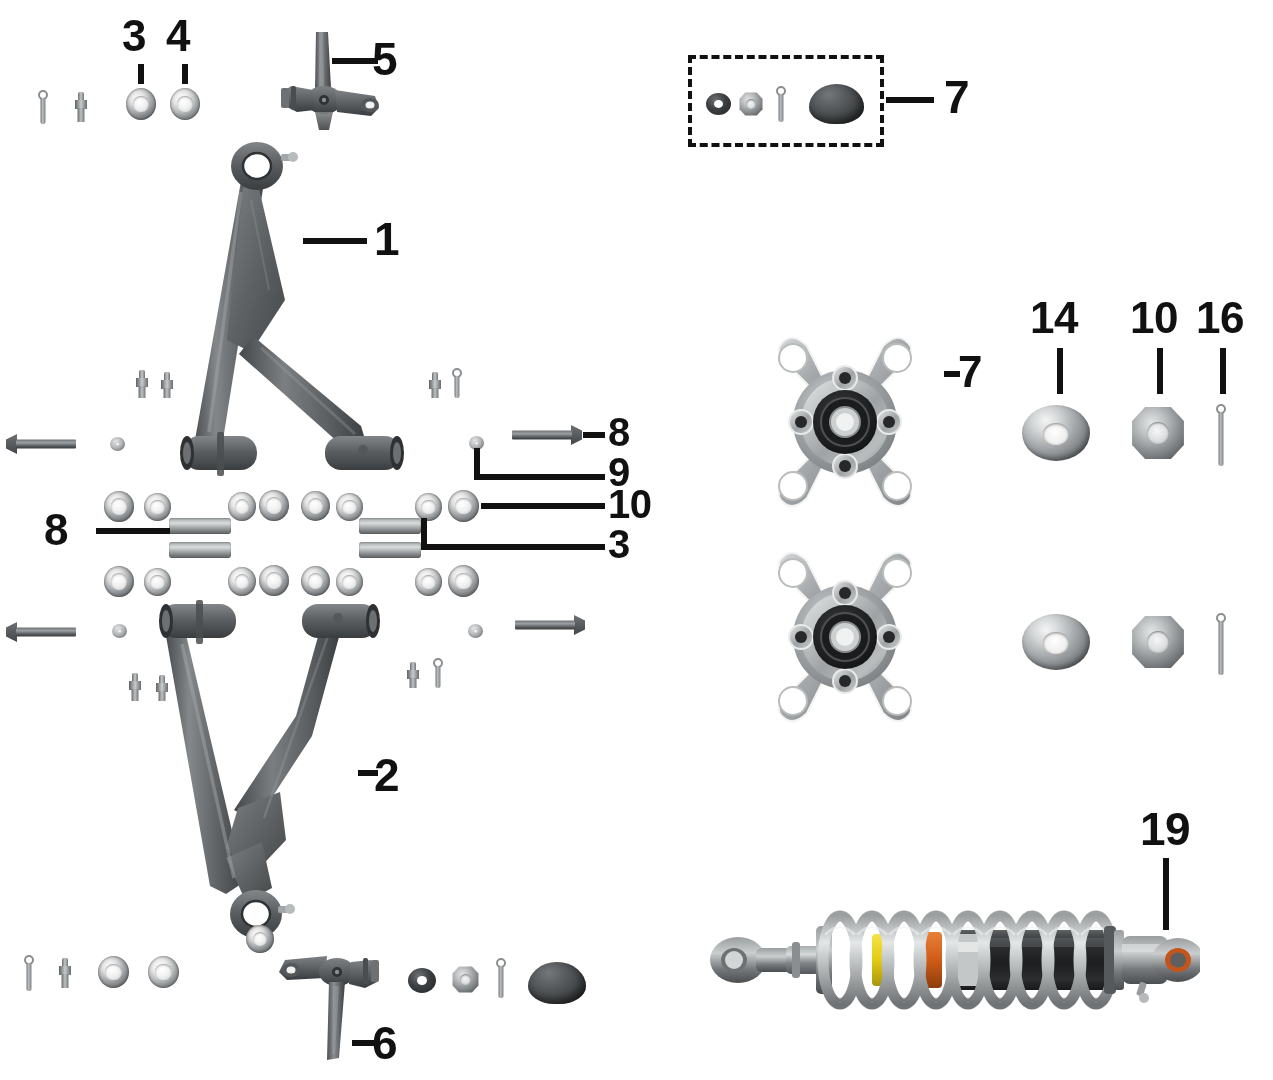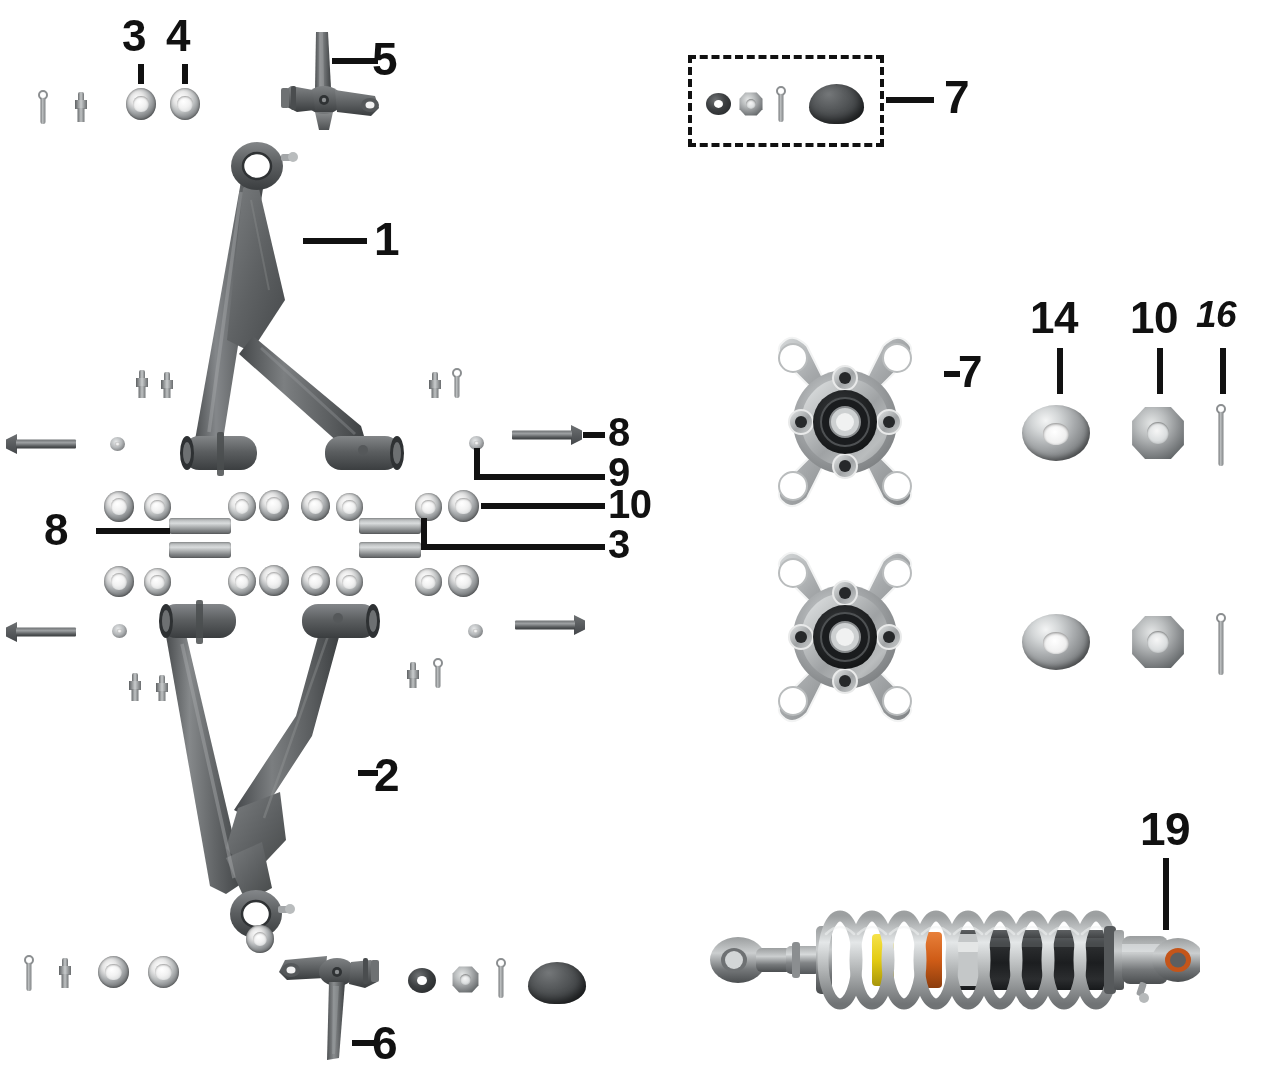--- a/index.html
+++ b/index.html
@@ -663,21 +663,21 @@
   <div class="lead lead-v" style="left:1057px; top:348px; height:46px;"></div>
   <div class="cone-washer" style="left:1022px; top:405px; width:68px; height:56px;"></div>
 
   <div class="callout" style="left:1130px; top:296px; font-size:44px;">10</div>
   <div class="lead lead-v" style="left:1157px; top:348px; height:46px;"></div>
   <div class="castle" style="left:1131px; top:406px; width:54px; height:54px;">
     <div class="body"></div>
       <div class="hole"></div>
   </div>
 
-  <div class="callout" style="left:1196px; top:296px; font-size:37px;font-style:italic;">16</div>
+  <div class="callout" style="left:1196px; top:296px; font-size:44px;">16</div>
   <div class="lead lead-v" style="left:1220px; top:348px; height:46px;"></div>
   <div class="cotter" style="left:1213px; top:404px; width:16px; height:62px;">
     <div class="eye"></div>
       <div class="legs"></div>
   </div>
 
   <div class="hub" style="left:745px; top:545px; width:200px; height:190px;">
     <svg width="200" height="190" viewBox="0 0 200 190">
       <g fill="url(#hubArm)" stroke="#f2f3f3" stroke-width="2">
         <path d="M100 92 L42 34 Q28 20 38 12 Q48 2 62 16 Z"></path>

